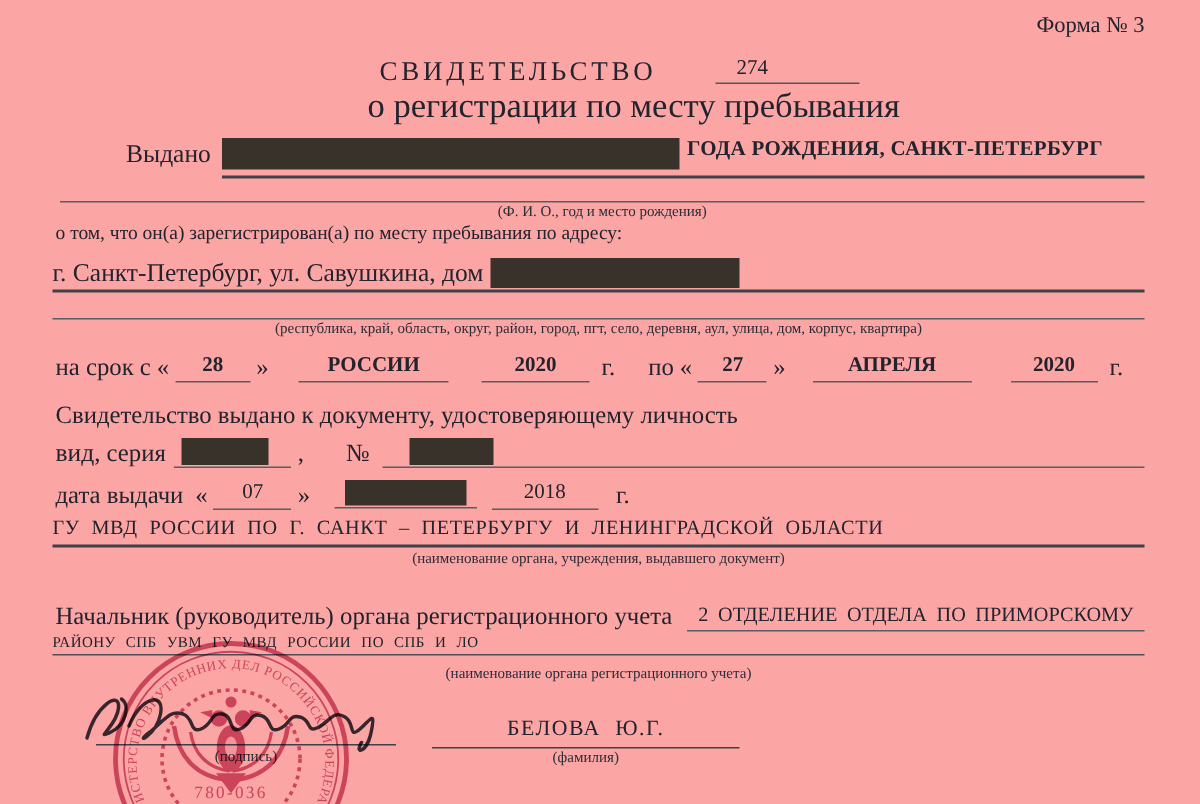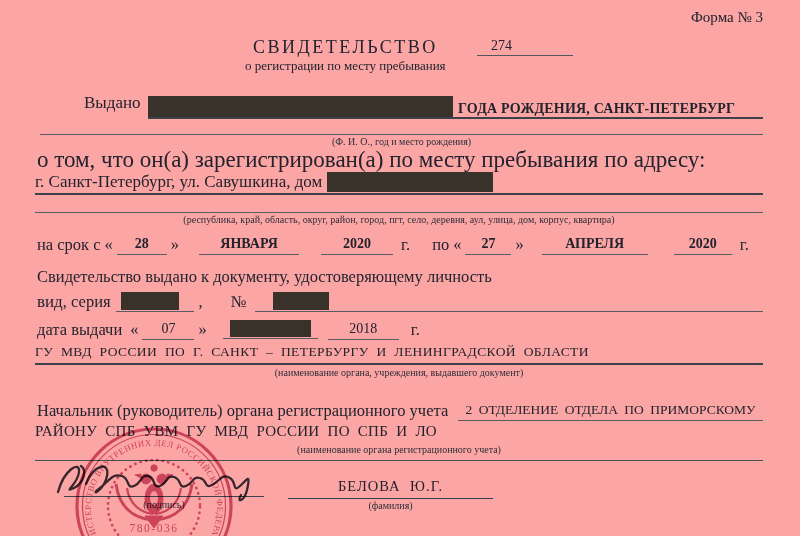--- a/index.html
+++ b/index.html
@@ -6,32 +6,32 @@
   .page {
     position:relative; width:800px; height:536px; overflow:hidden;
     background:#fca5a5;
     font-family:"Liberation Serif","DejaVu Serif",serif;
     color:#22232d;
   }
   .abs { position:absolute; }
   .forma { top:9px; right:37px; font-size:15px; }
   .title { top:37px; left:253px; font-size:18px; letter-spacing:2.5px; }
   .cert-no { top:34px; left:477px; width:96px; height:22px; border-bottom:1.5px solid #54565e; font-size:14px; padding:4px 0 0 14px; box-sizing:border-box; }
-  .subtitle { top:58px; left:245px; font-size:13px; }
+  .subtitle { top:58px; left:245px; font-size:23px; }
 
   .issued-label { top:93px; left:84px; font-size:17px; }
-  .issued-line { top:92px; left:148px; width:615px; height:25px; border-bottom:2px solid #3f414a; display:flex; align-items:flex-end; }
+  .issued-line { top:92px; left:148px; width:615px; height:25px; border-bottom:2px solid #3f414a; display:flex; align-items:flex-start; }
   .redact { background:#38322b; }
   .r-name { width:305px; height:21px; }
   .issued-value { font-size:14px; font-weight:bold; margin-left:5px; white-space:nowrap; letter-spacing:.2px; }
   .name-line2 { top:114px; left:40px; width:723px; height:20px; border-bottom:1.5px solid #5a5c63; }
   .caption { font-size:10px; color:#2c2d37; text-align:center; }
   .cap-fio { top:136px; left:40px; width:723px; }
 
-  .statement { top:147px; left:37px; font-size:23px; }
+  .statement { top:147px; left:37px; font-size:13px; }
   .address-line { top:169px; left:35px; width:728px; height:24px; border-bottom:2px solid #3f414a; display:flex; align-items:flex-end; }
   .address-text { font-size:17px; line-height:23px; white-space:nowrap; }
   .r-house { width:166px; height:20px; margin:0 0 1px 5px; }
   .address-line2 { top:196px; left:35px; width:728px; height:16px; border-bottom:1.5px solid #5a5c63; }
   .cap-addr { top:214px; left:35px; width:728px; }
 
   .row { display:flex; align-items:center; }
   .row span { line-height:21px; }
   .period-row { top:233px; left:37px; width:730px; font-size:16.5px; }
   .cell { border-bottom:1.5px solid #5a5c63; text-align:center; font-weight:bold; font-size:14px; line-height:20px; }
@@ -58,21 +58,21 @@
   .r-month { width:81px; height:17px; margin:0 0 1px 7px; }
   .dy { width:71px; margin-left:10px; } .dg { margin-left:12px; }
   .dq { margin:0 4px 0 8px; } .dq2 { margin:0 0 0 4px; }
 
   .issuer-line { top:344px; left:35px; width:728px; border-bottom:2px solid #3f414a; font-size:13.5px; letter-spacing:.4px; word-spacing:4px; padding-bottom:3px; }
   .cap-issuer { top:367px; left:35px; width:728px; }
 
   .chief-row { top:399px; left:37px; width:726px; }
   .chief-label { font-size:16.5px; line-height:21px; white-space:nowrap; }
   .chief-value { flex:1; border-bottom:1.5px solid #5a5c63; font-size:13.5px; line-height:20px; text-align:center; word-spacing:3px; margin-left:10px; white-space:nowrap; }
-  .authority2 { top:423px; left:35px; width:728px; border-bottom:1.5px solid #4c4e56; font-size:15px; word-spacing:4px; letter-spacing:.3px; padding-bottom:20px; }
+  .authority2 { top:423px; left:35px; width:728px; border-bottom:1.5px solid #4c4e56; font-size:10px; word-spacing:4px; letter-spacing:.3px; padding-bottom:2px; }
   .cap-auth { top:444px; left:35px; width:728px; }
 
   .sign-line { top:470px; left:64px; width:200px; height:26px; border-bottom:1.5px solid #3f414a; }
   .cap-sign { top:499px; left:64px; width:200px; }
   .name-box { top:478px; left:288px; width:205px; border-bottom:1.5px solid #3f414a; text-align:center; font-size:14.5px; letter-spacing:1px; word-spacing:5px; padding-bottom:3px; }
   .cap-name { top:500px; left:288px; width:205px; }
 
   .stamp-svg { top:424px; left:52px; mix-blend-mode:multiply; opacity:.88; }
   .sig-svg { top:452px; left:50px; mix-blend-mode:multiply; }
 </style>
@@ -102,21 +102,21 @@
     <span class="redact r-house"></span>
   </div>
   <div class="abs address-line2"></div>
   <div class="abs caption cap-addr">(республика, край, область, округ, район, город, пгт, село, деревня, аул, улица, дом, корпус, квартира)</div>
 
   <div class="abs row period-row">
     <span>на срок с</span>
     <span class="q">«</span>
     <span class="cell d1">28</span>
     <span class="q">»</span>
-    <span class="cell m1">ЯНВАРЯ</span>
+    <span class="cell m1">РОССИИ</span>
     <span class="cell y1">2020</span>
     <span class="gdot">г.</span>
     <span class="po">по</span>
     <span class="q">«</span>
     <span class="cell d2">27</span>
     <span class="q">»</span>
     <span class="cell m2">АПРЕЛЯ</span>
     <span class="cell y2">2020</span>
     <span class="gdot">г.</span>
   </div>

